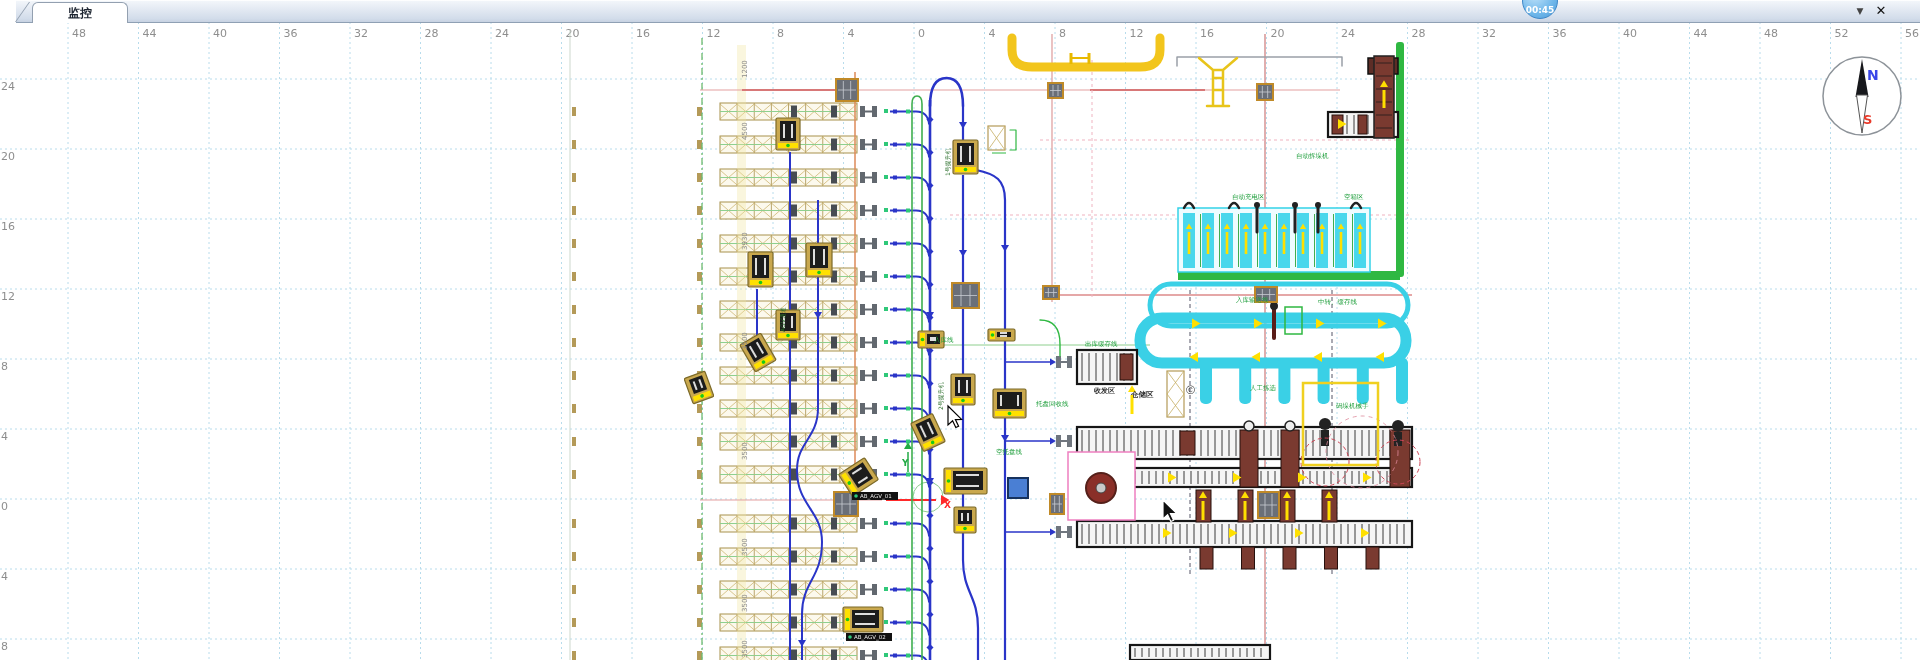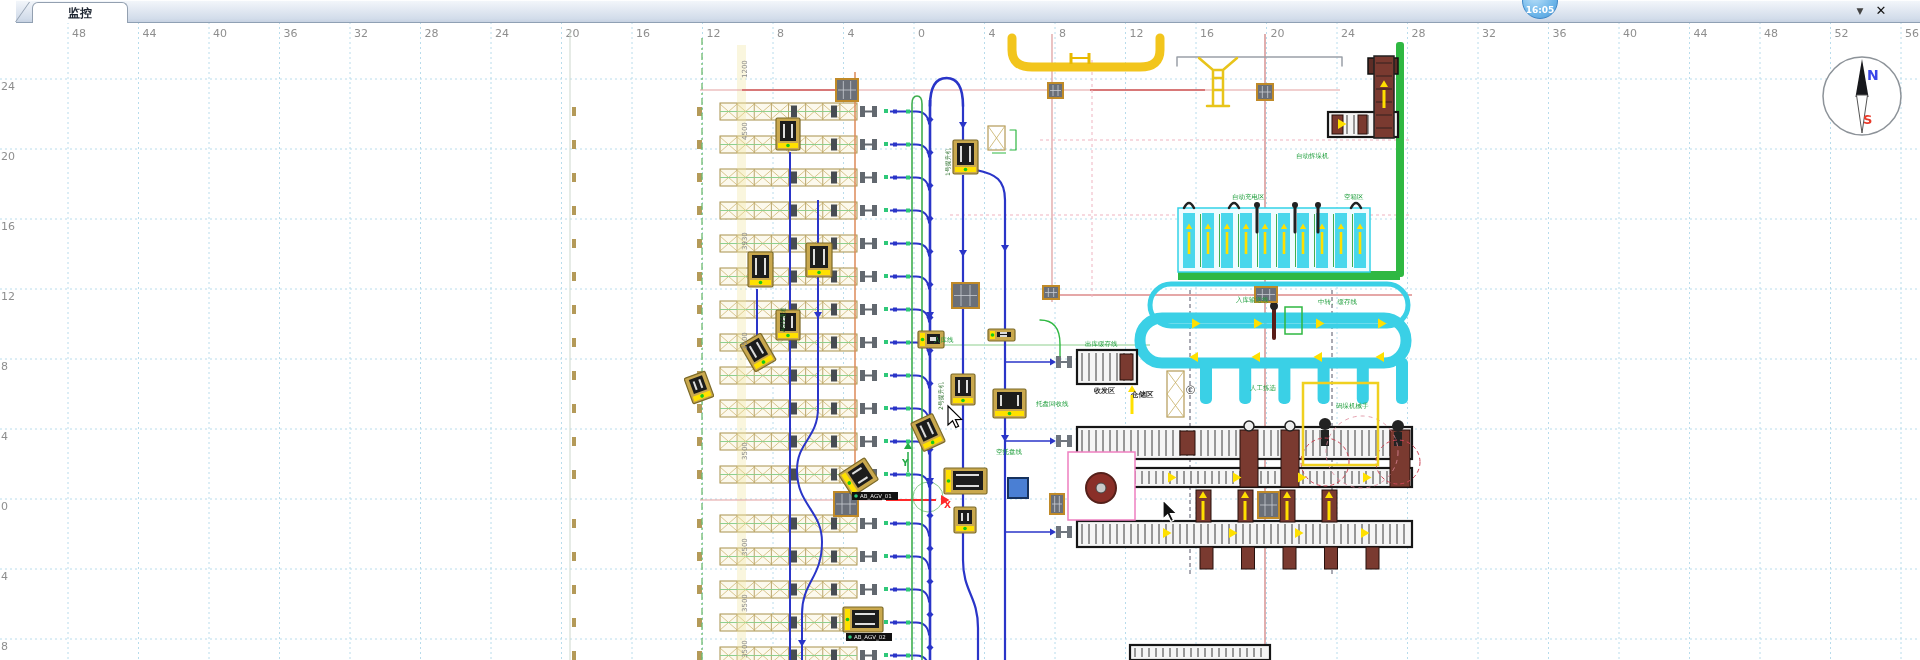--- a/index.html
+++ b/index.html
@@ -1401,15 +1401,15 @@
   <div id="tabbar">
     <div class="hl"></div>
     <div id="tab-slant"></div>
     <div id="tab-monitor">
       <span>监控</span>
     </div>
     <div class="winbtn" id="btn-collapse">▼</div>
     <div class="winbtn" id="btn-close">✕</div>
   </div>
   <div id="timer-badge">
-    <span>16:05</span>
+    <span>00:45</span>
   </div>
 </div>
 
 </body></html>

